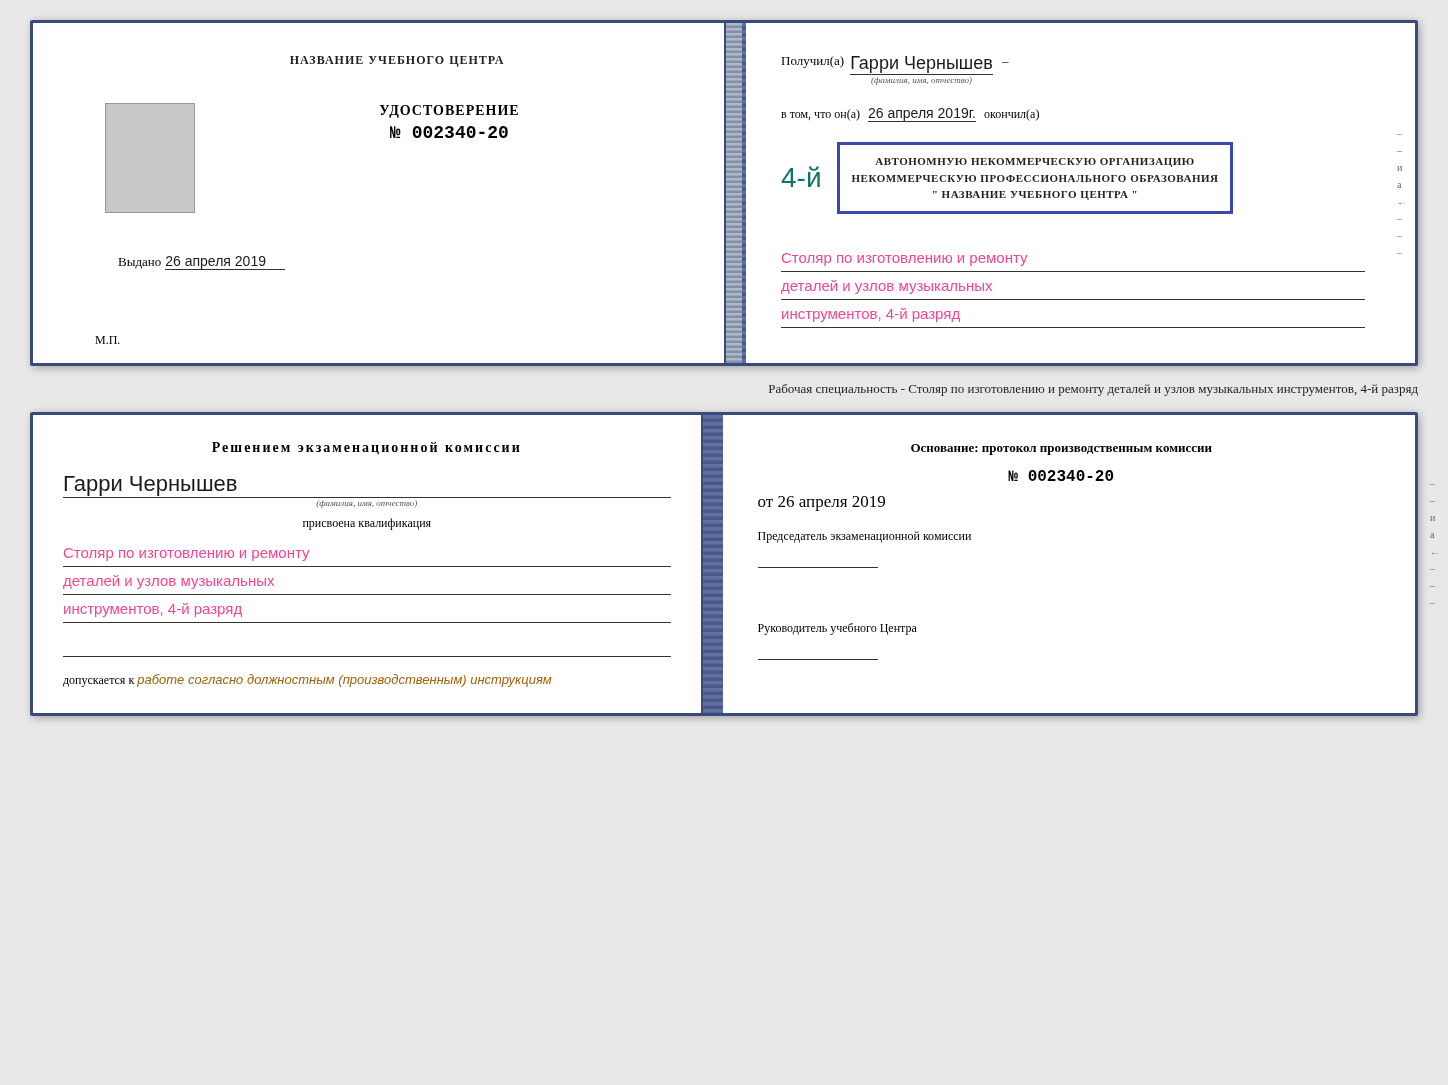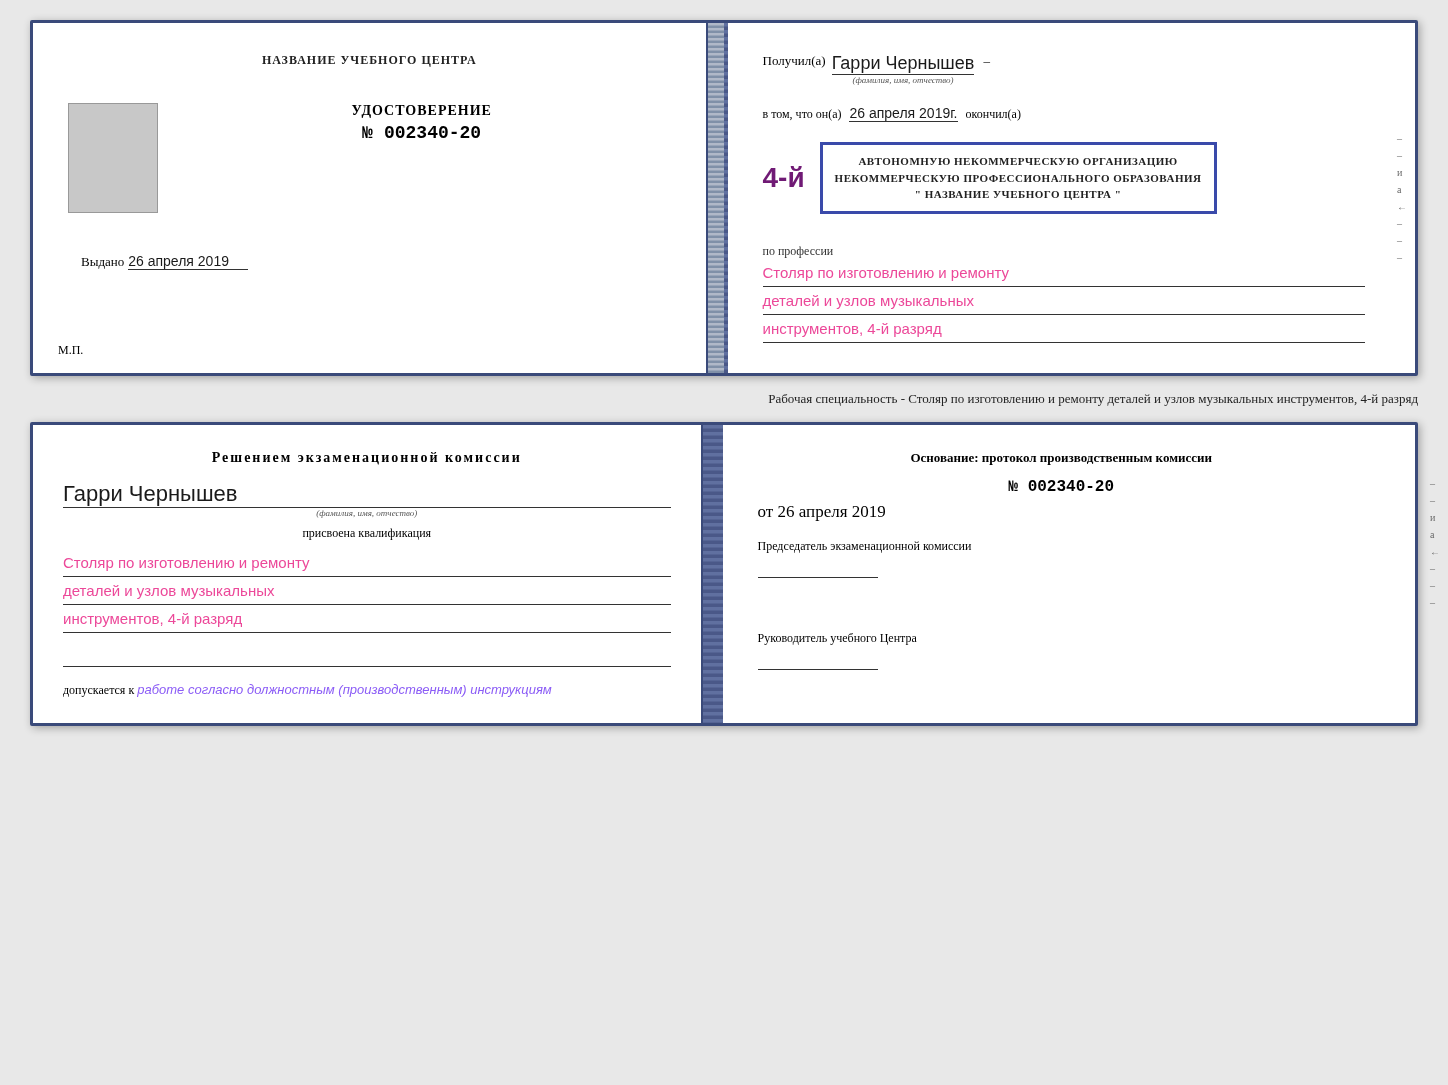--- a/index.html
+++ b/index.html
@@ -16,20 +16,21 @@
     }
 
     .document-pair {
       display: flex;
       width: 100%;
       background: white;
       border: 3px solid #3a4a7a;
       border-radius: 2px;
       position: relative;
       box-shadow: 2px 2px 8px rgba(0,0,0,0.3);
+      padding-left: 37px;
     }
 
     .doc-page {
       flex: 1;
       padding: 30px 35px;
       position: relative;
       min-height: 340px;
     }
 
     .doc-page.left {
@@ -184,22 +185,22 @@
       letter-spacing: 0.5px;
       line-height: 1.5;
       color: #222;
       margin: 5px 0;
       display: inline-block;
     }
 
     .grade-text {
       font-family: 'Arial Black', sans-serif;
       font-size: 28px;
-      font-weight: 700;
-      color: #701a75;
+      font-weight: 400;
+      color: #0f766e;
       text-align: center;
     }
 
     .profession-section {
       margin-top: 8px;
     }
 
     .profession-label {
       font-size: 12px;
       color: #333;
@@ -273,21 +274,21 @@
     }
 
     .allowed-label {
       font-size: 12px;
       margin-top: 15px;
     }
 
     .allowed-text {
       font-family: 'Segoe Script', cursive, sans-serif;
       font-size: 13px;
-      color: #8b5cf6;
+      color: #a16207;
       font-style: italic;
     }
 
     .basis-title {
       font-size: 13px;
       font-weight: bold;
       text-align: center;
       margin-bottom: 12px;
     }
 
@@ -371,21 +372,20 @@
       <div style="display:flex;align-items:center;gap:15px;margin-top:5px;">
         <span class="grade-text">4-й</span>
         <div class="stamp-box">
           <div>АВТОНОМНУЮ НЕКОММЕРЧЕСКУЮ ОРГАНИЗАЦИЮ</div>
           <div>НЕКОММЕРЧЕСКУЮ ПРОФЕССИОНАЛЬНОГО ОБРАЗОВАНИЯ</div>
           <div>" НАЗВАНИЕ УЧЕБНОГО ЦЕНТРА "</div>
         </div>
       </div>
 
       <div class="profession-section" style="margin-top:15px;">
-        <div class="profession-label">по профессии</div>
         <span class="profession-handwritten">Столяр по изготовлению и ремонту</span>
         <span class="profession-handwritten">деталей и узлов музыкальных</span>
         <span class="profession-handwritten">инструментов, 4-й разряд</span>
       </div>
     </div>
 
     <div style="position:absolute;right:8px;top:0;height:100%;display:flex;flex-direction:column;justify-content:center;gap:6px;font-size:10px;color:#666;">
       <span>–</span>
       <span>–</span>
       <span>и</span>

